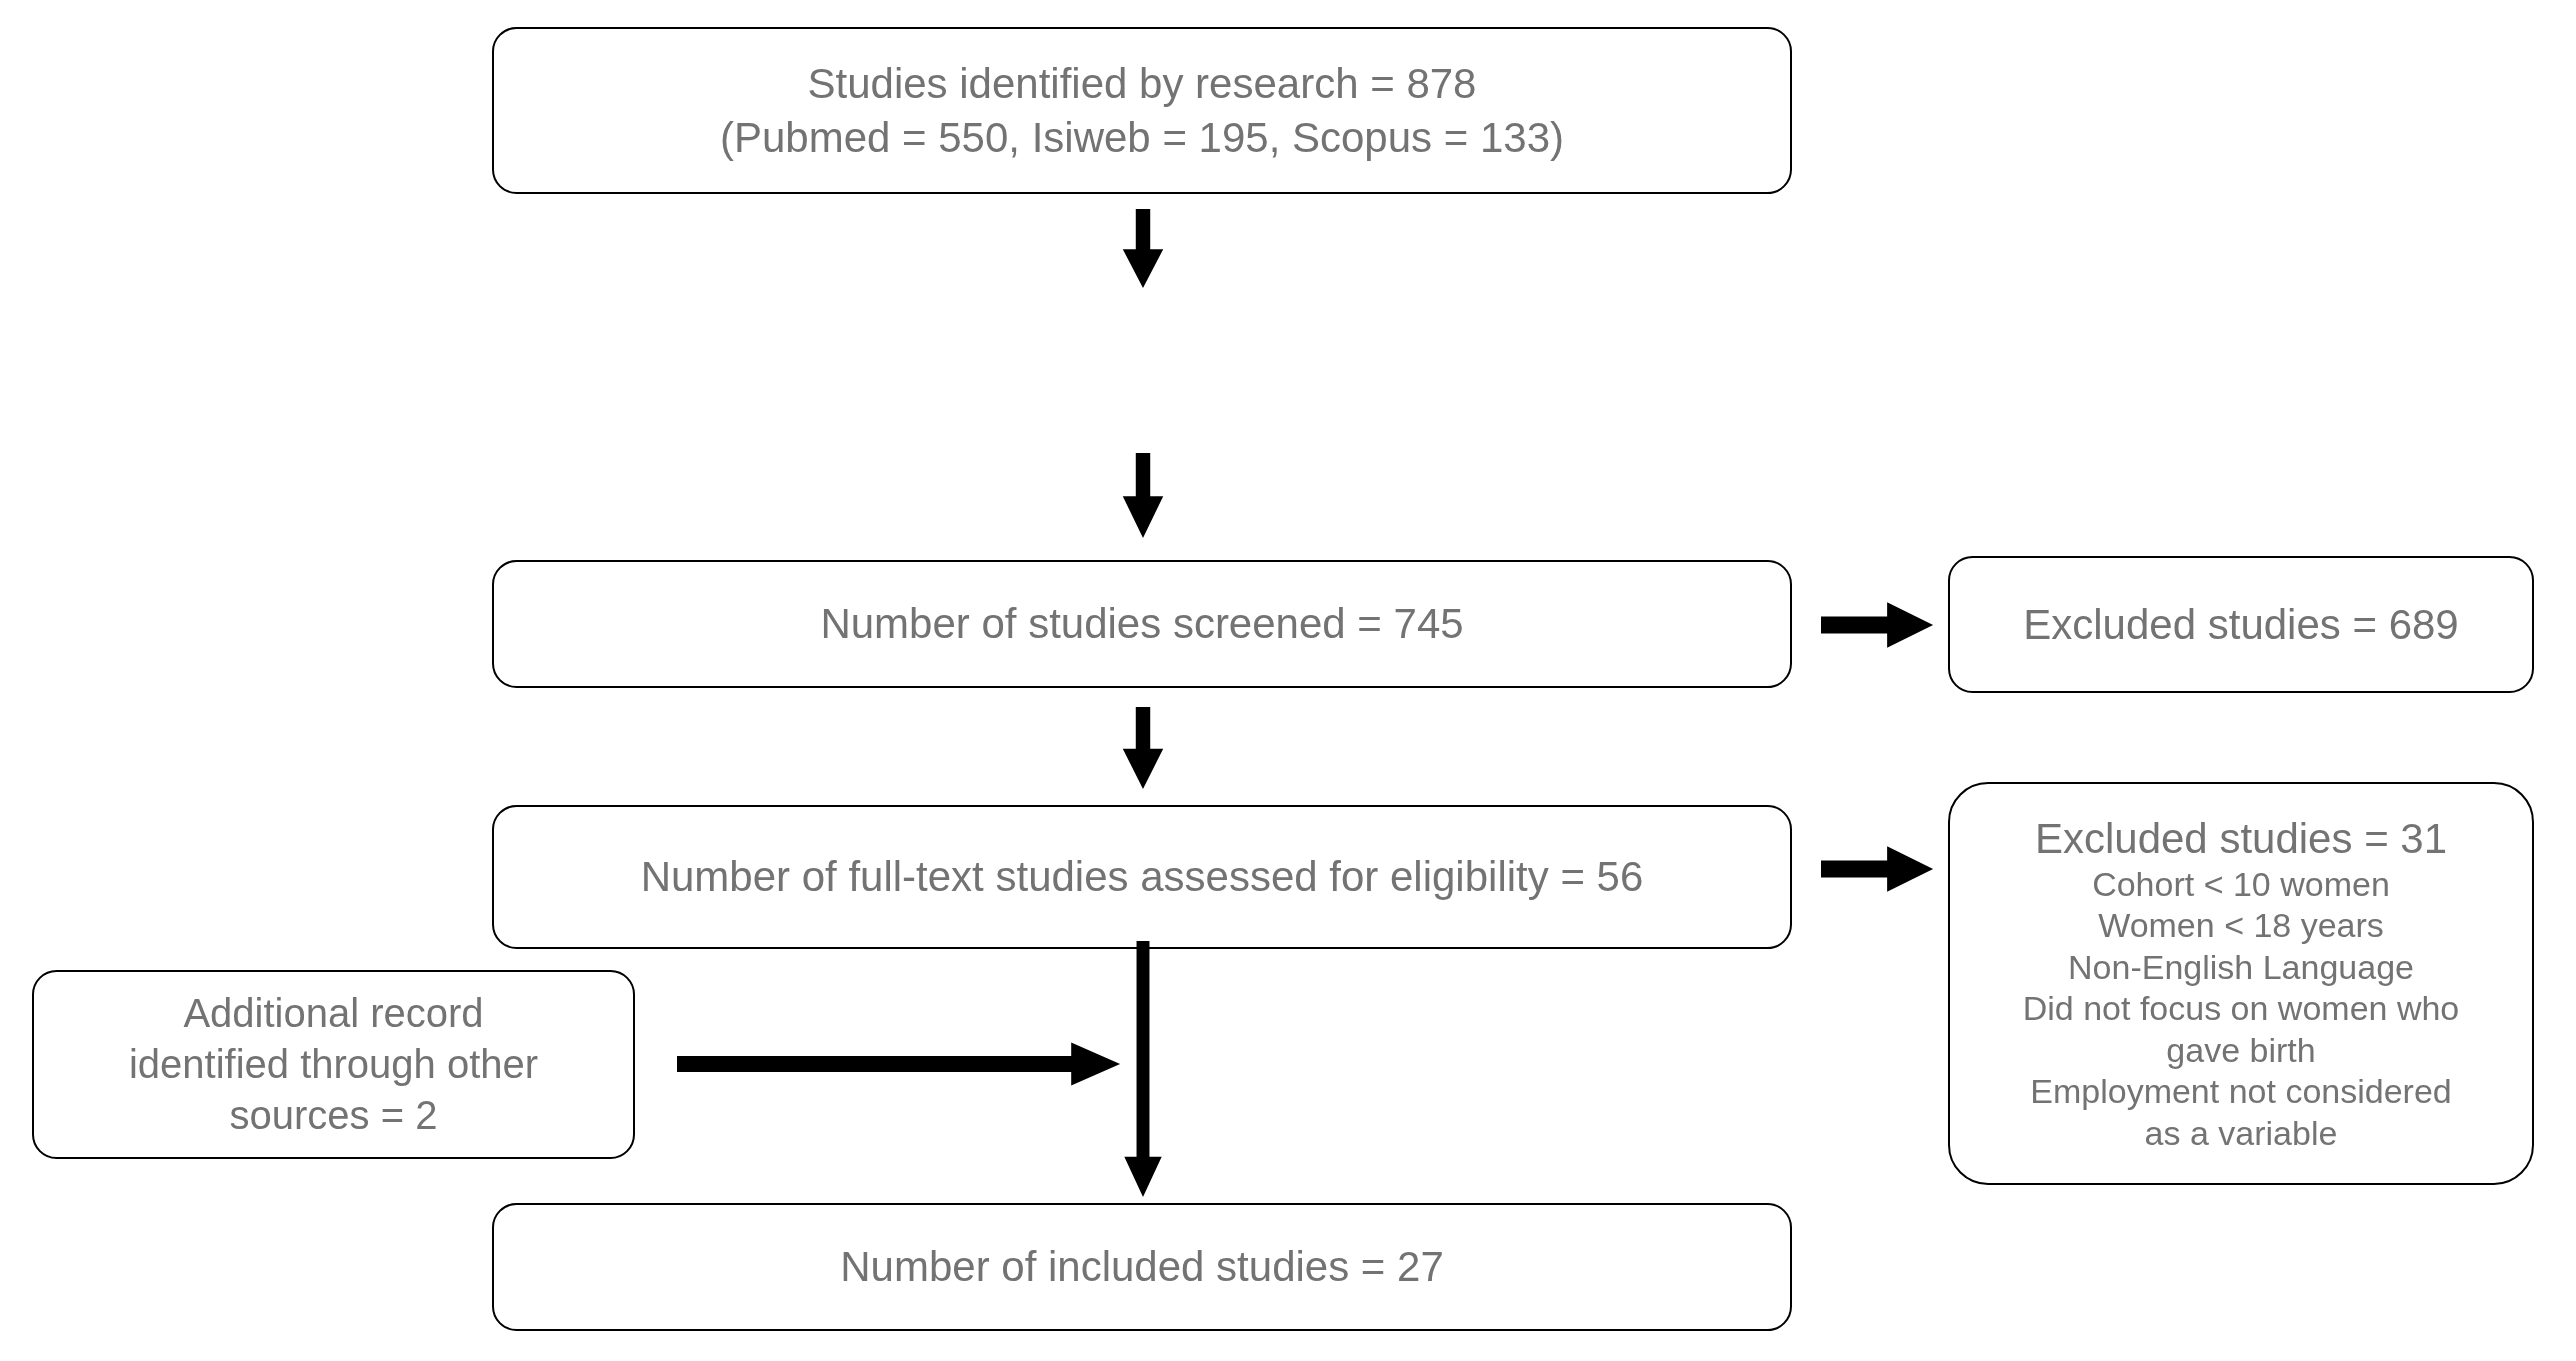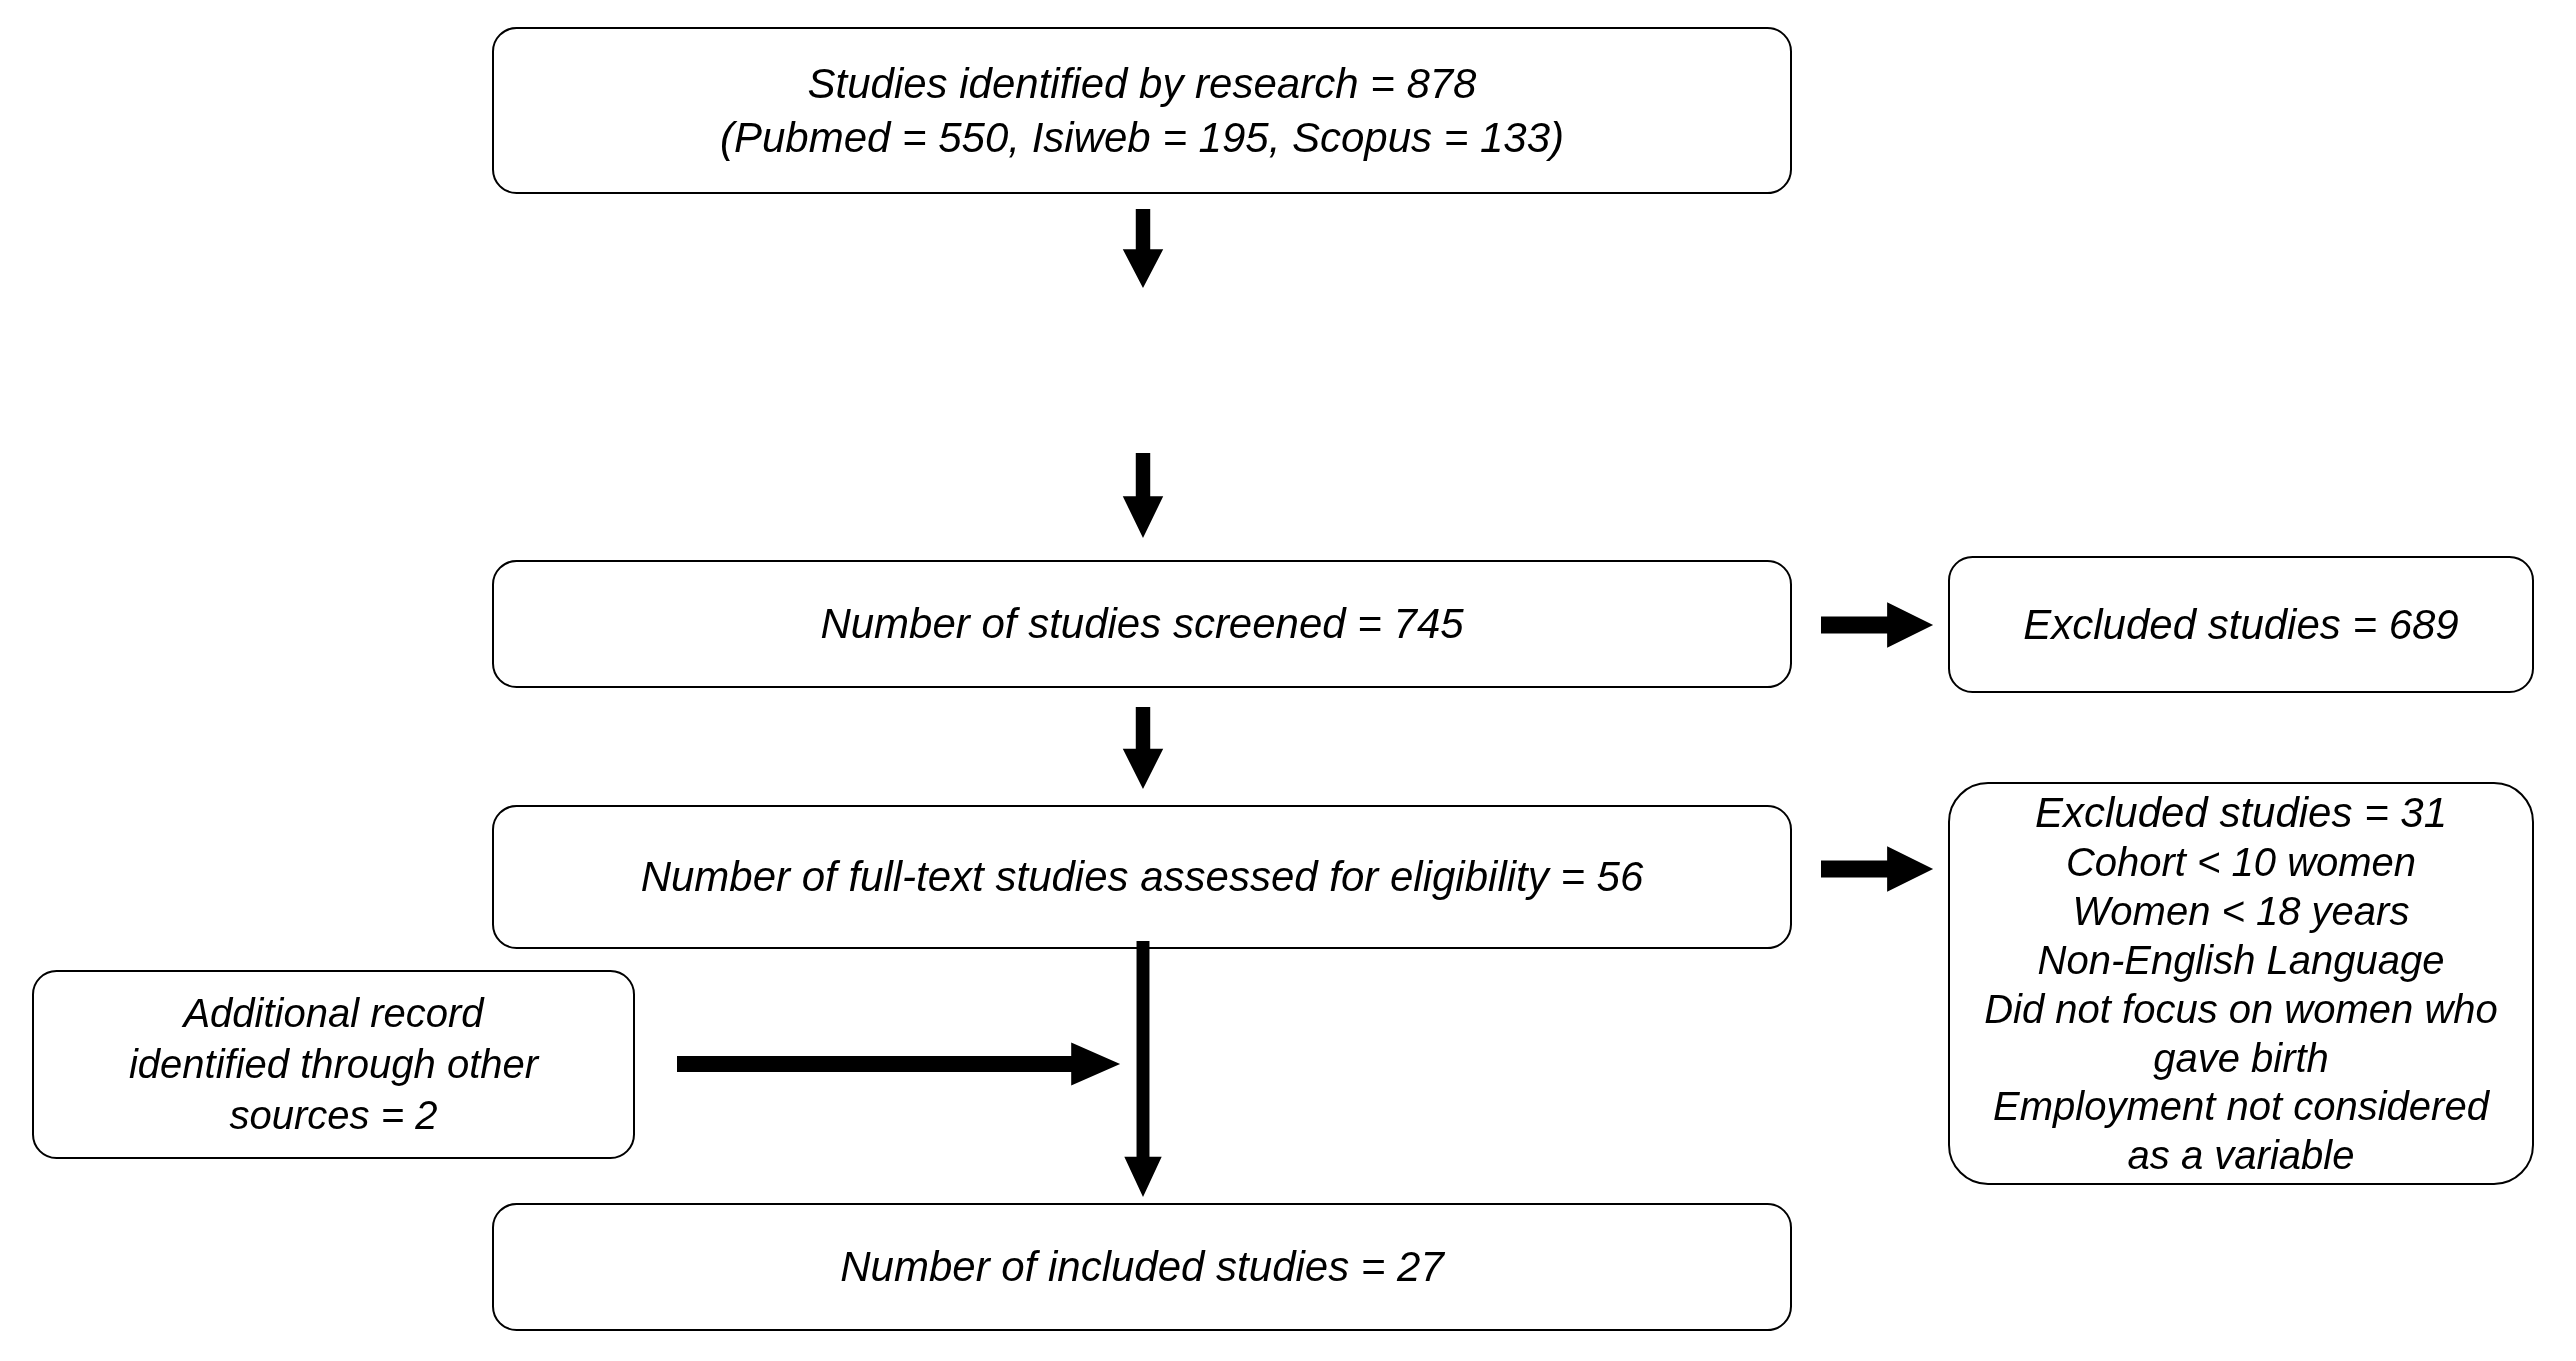--- a/index.html
+++ b/index.html
@@ -23,22 +23,21 @@
     position: absolute;
     box-sizing: border-box;
     border: 2.2px solid #000000;
     border-radius: 24.5px;
     background: #ffffff;
     display: flex;
     align-items: center;
     justify-content: center;
     text-align: center;
     line-height: 1.28;
-    color: #000000;
-    font-style: italic;
+    color: #737373;
   }
   .node .lines {
     width: 100%;
     padding: 0 18.7px;
     box-sizing: border-box;
   }
   .node .line {
     display: block;
   }
 
@@ -82,21 +81,21 @@
     font-size: 36px;
     border-radius: 40px;
   }
   .box-excluded-31 .heading {
     display: block;
     font-size: 42px;
     line-height: 1.22;
   }
   .box-excluded-31 .reason {
     display: block;
-    font-size: 40px;
+    font-size: 34px;
     line-height: 1.22;
   }
   .box-additional {
     left: 32px;   top: 970px;
     width: 603px; height: 189px;
     font-size: 40px;
   }
 
   
   .arrow {

